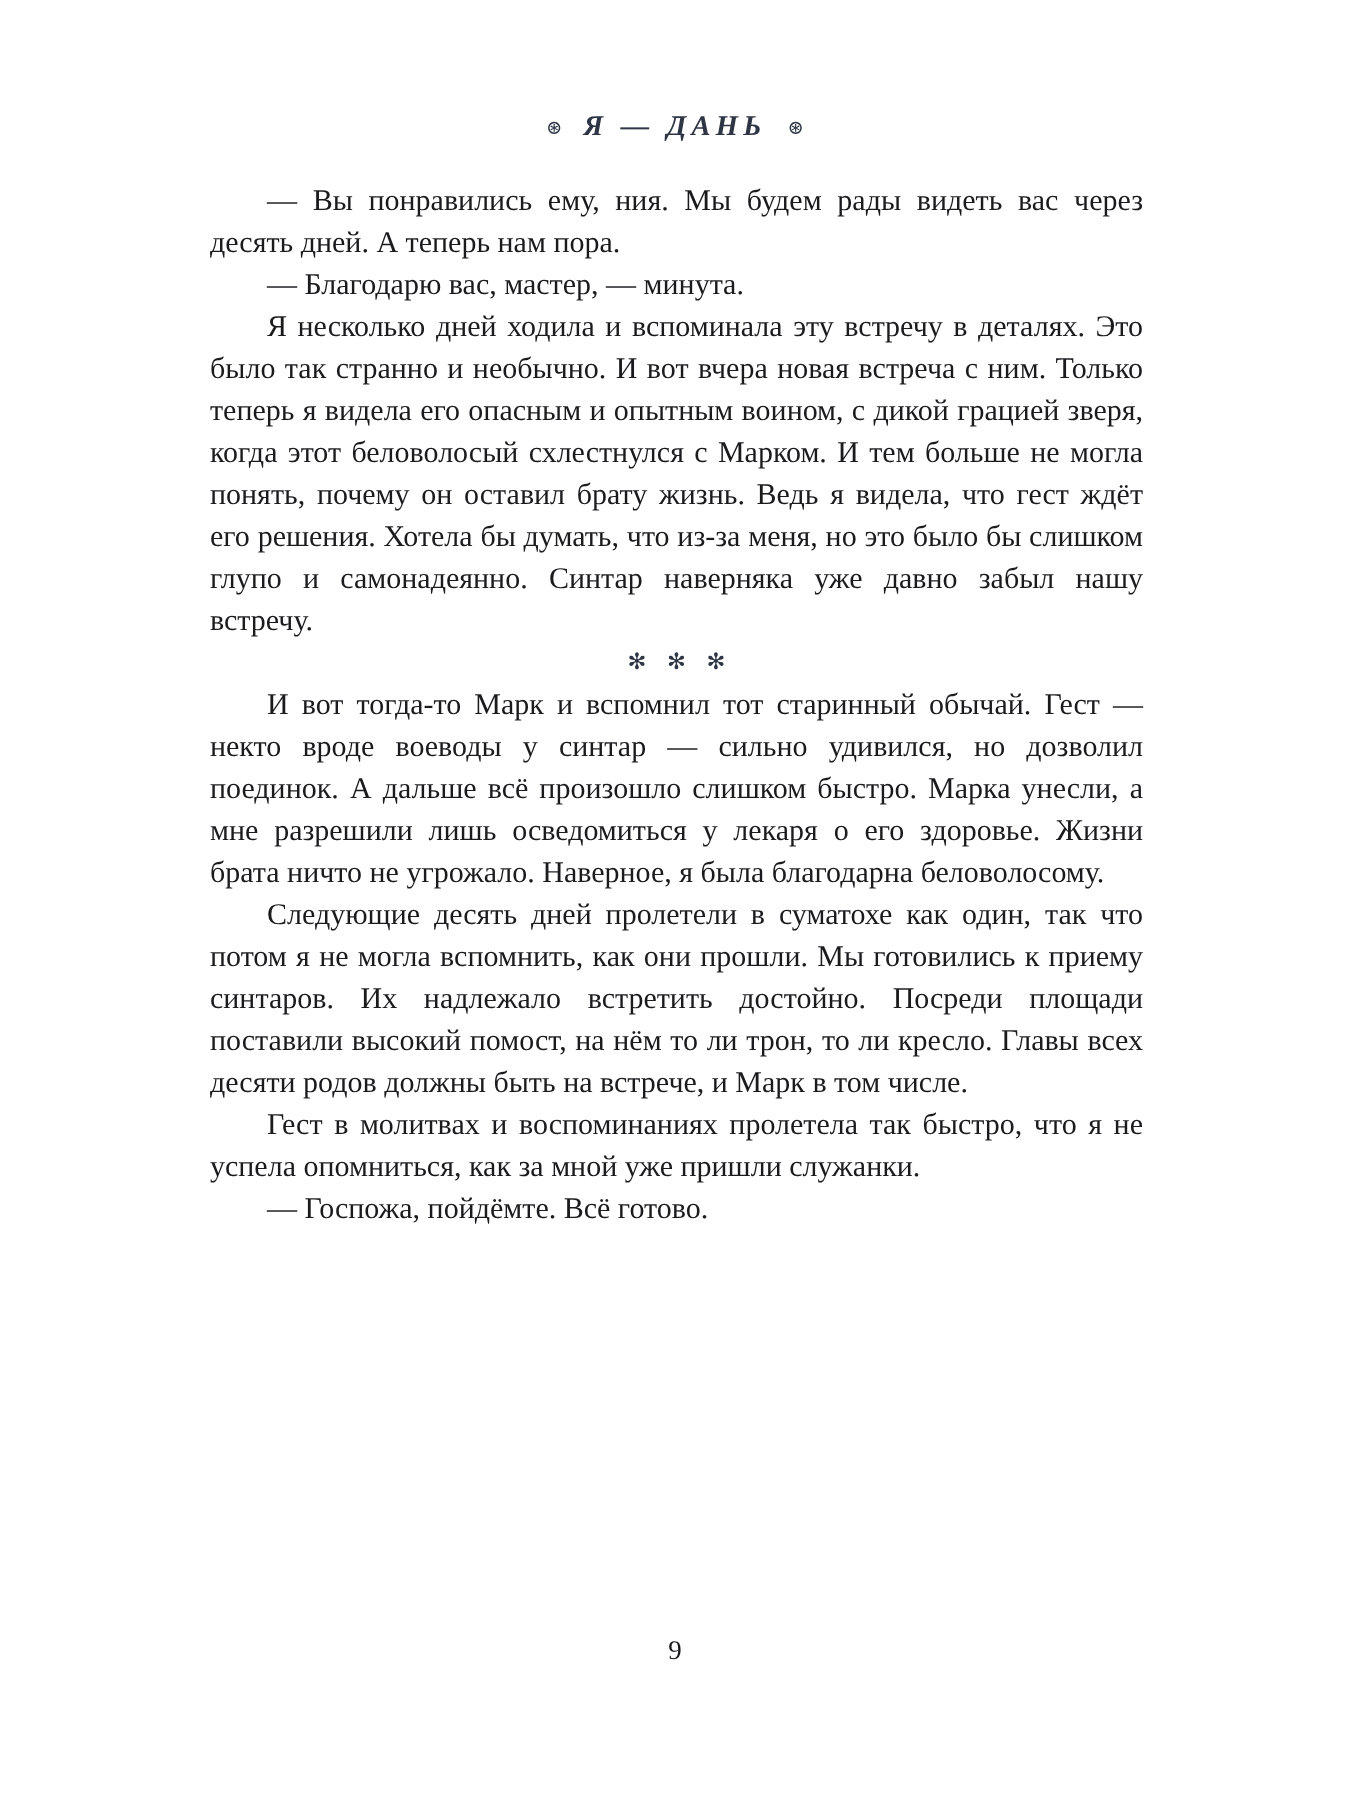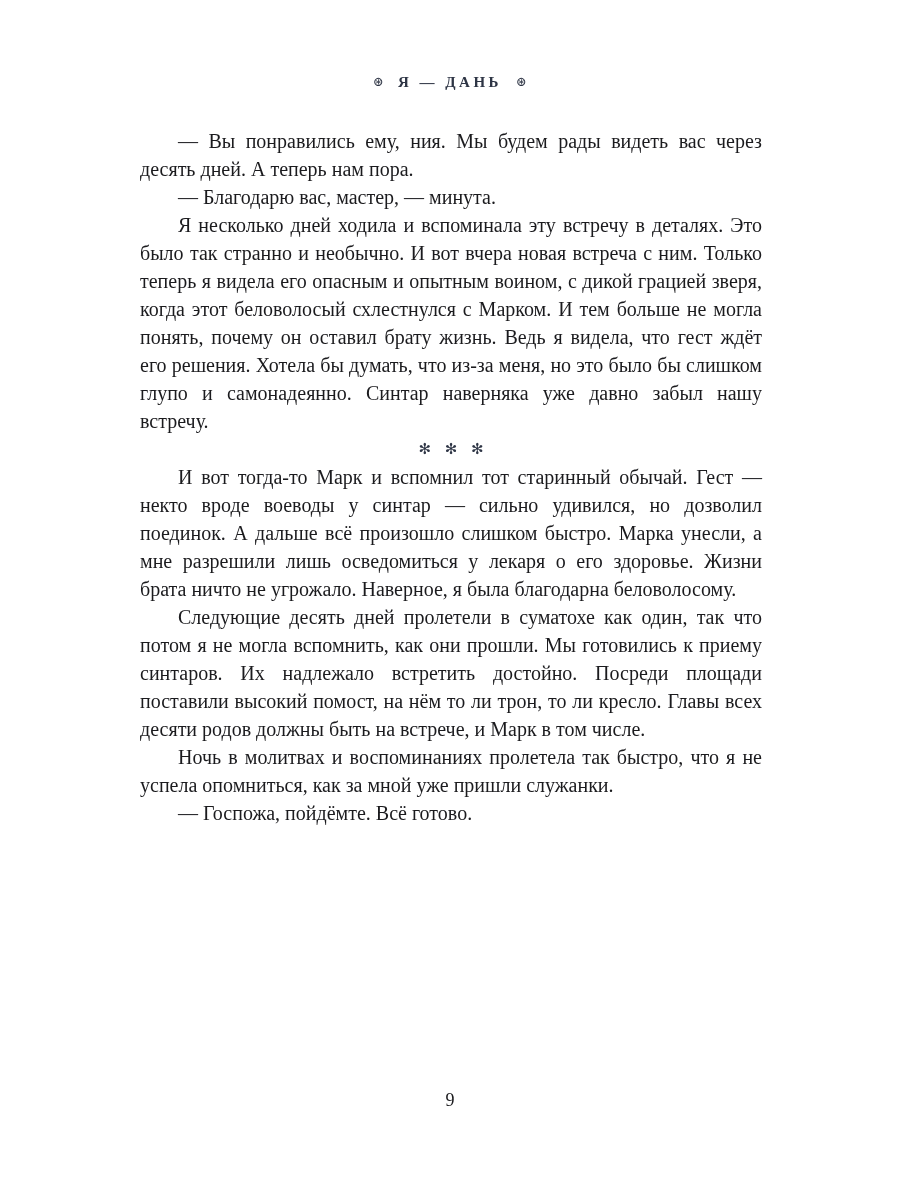--- a/index.html
+++ b/index.html
@@ -18,32 +18,33 @@
   }
   .running-header {
     margin-top: 74px;
     display: flex;
     justify-content: center;
     align-items: center;
     gap: 14px;
     color: #2e3545;
   }
   .running-header .title {
-    font-size: 15px;
+    font-size: 19px;
     font-weight: bold;
     letter-spacing: 3.5px;
     white-space: nowrap;
+    font-style: italic;
   }
   .running-header .ornament {
     font-size: 13px;
     line-height: 1;
     transform: translateY(-1px);
   }
   .text-block {
-    margin: 36px 138px 0 140px;
+    margin: 24px 138px 0 140px;
     width: 622px;
     font-size: 20px;
     line-height: 28px;
     text-align: justify;
     hyphens: auto;
     -webkit-hyphens: auto;
   }
   .text-block p {
     margin: 0;
     padding: 0;
@@ -81,21 +82,21 @@
 
   <div class="text-block">
     <p>— Вы понравились ему, ния. Мы будем рады видеть вас через десять дней. А теперь нам пора.</p>
     <p>— Благодарю вас, мастер, — минута.</p>
     <p>Я несколько дней ходила и вспоминала эту встречу в деталях. Это было так странно и необычно. И вот вчера новая встреча с ним. Только теперь я видела его опасным и опытным воином, с дикой грацией зверя, когда этот беловолосый схлестнулся с Марком. И тем больше не могла понять, почему он оставил брату жизнь. Ведь я видела, что гест ждёт его решения. Хотела бы думать, что из-за меня, но это было бы слишком глупо и самонадеянно. Синтар наверняка уже давно забыл нашу встречу.</p>
 
     <p class="scene-separator">✻ ✻ ✻</p>
 
     <p>И вот тогда-то Марк и вспомнил тот старинный обычай. Гест — некто вроде воеводы у синтар — сильно удивился, но дозволил поединок. А дальше всё произошло слишком быстро. Марка унесли, а мне разрешили лишь осведомиться у лекаря о его здоровье. Жизни брата ничто не угрожало. Наверное, я была благодарна беловолосому.</p>
     <p>Следующие десять дней пролетели в суматохе как один, так что потом я не могла вспомнить, как они прошли. Мы готовились к приему синтаров. Их надлежало встретить достойно. Посреди площади поставили высокий помост, на нём то ли трон, то ли кресло. Главы всех десяти родов должны быть на встрече, и Марк в том числе.</p>
-    <p>Ночь в молитвах и воспоминаниях пролетела так быстро, что я не успела опомниться, как за мной уже пришли служанки.</p>
+    <p>Гест в молитвах и воспоминаниях пролетела так быстро, что я не успела опомниться, как за мной уже пришли служанки.</p>
     <p>— Госпожа, пойдёмте. Всё готово.</p>
   </div>
 
   <div class="page-footer">
     <span>9</span>
   </div>
 
 </div>
 
 </body></html>

